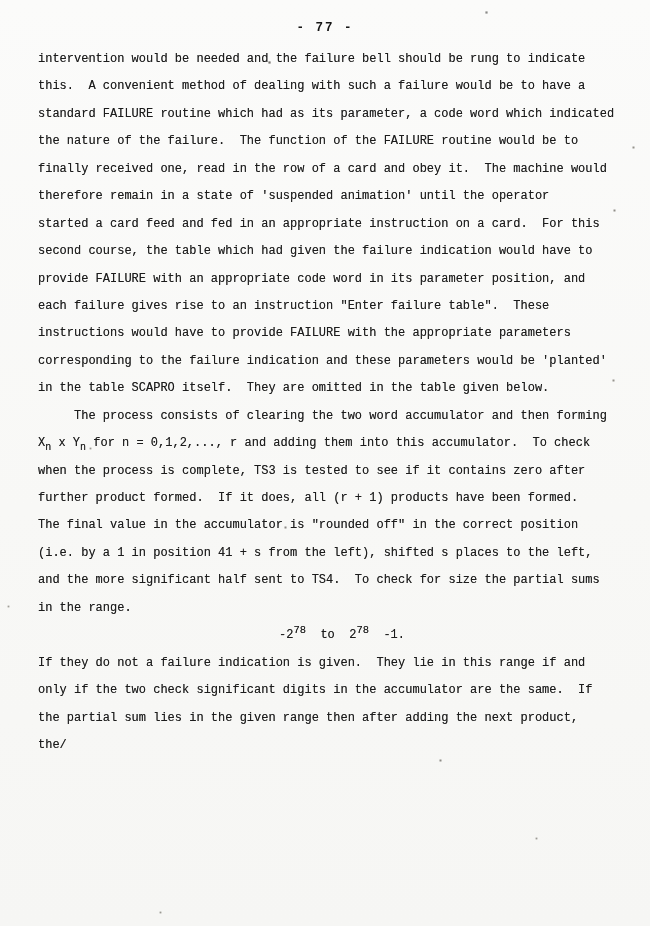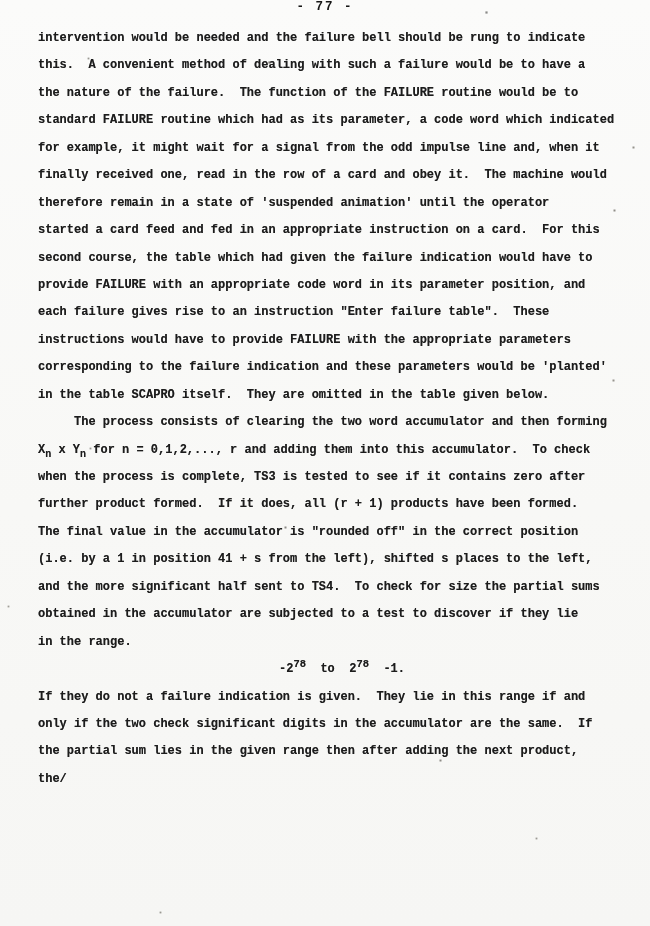--- a/index.html
+++ b/index.html
@@ -9,30 +9,31 @@
     font-family: "Liberation Mono", "DejaVu Sans Mono", monospace;
   }
   .page {
     position: relative;
     width: 650px; height: 926px;
     overflow: hidden;
     background: linear-gradient(180deg, #fbfbfa 0%, #f8f8f6 55%, #f6f6f4 100%);
     color: #1b1b1b;
   }
   .page-number {
+    padding-top: 21px;
     text-align: center;
     font-size: 12.5px;
     font-weight: 700;
     letter-spacing: 2px;
     color: #161616;
   }
   .body-text {
     padding: 11px 34px 0 38px;
     font-size: 12px;
-    font-weight: 700;
+    font-weight: 400;
     color: #1c1c1c;
   }
   .ln {
     white-space: pre;
     line-height: 27.45px;
     height: 27.45px;
     text-shadow: 0 0 0.5px rgba(20,20,20,0.55);
   }
   .ln sub {
     font-size: 10px;
@@ -81,43 +82,41 @@
 <body>
 
 <div class="page">
   <div class="specks"></div>
 
   <div class="page-number">- 77 -</div>
 
   <div class="body-text">
     <div class="ln">intervention would be needed and the failure bell should be rung to indicate</div>
     <div class="ln">this.  A convenient method of dealing with such a failure would be to have a</div>
+    <div class="ln">standard FAILURE routine which had as its parameter, a code word which indicated</div>
     <div class="ln">the nature of the failure.  The function of the FAILURE routine would be to</div>
-    <div class="ln">standard FAILURE routine which had as its parameter, a code word which indicated</div>
-    <div class="ln">for example, it might wait for a signal from the odd impulse line and, when it</div>
     <div class="ln">finally received one, read in the row of a card and obey it.  The machine would</div>
     <div class="ln">therefore remain in a state of 'suspended animation' until the operator</div>
     <div class="ln">started a card feed and fed in an appropriate instruction on a card.  For this</div>
     <div class="ln">second course, the table which had given the failure indication would have to</div>
     <div class="ln">provide FAILURE with an appropriate code word in its parameter position, and</div>
     <div class="ln">each failure gives rise to an instruction "Enter failure table".  These</div>
     <div class="ln">instructions would have to provide FAILURE with the appropriate parameters</div>
     <div class="ln">corresponding to the failure indication and these parameters would be 'planted'</div>
     <div class="ln">in the table SCAPRO itself.  They are omitted in the table given below.</div>
 
     <div class="ln">     The process consists of clearing the two word accumulator and then forming</div>
 
     <div class="ln"><span>X</span><sub>n</sub><span> x Y</span><sub>n</sub><span> for n = 0,1,2,..., r and adding them into this accumulator.  To check</span></div>
 
     <div class="ln">when the process is complete, TS3 is tested to see if it contains zero after</div>
     <div class="ln">further product formed.  If it does, all (r + 1) products have been formed.</div>
     <div class="ln">The final value in the accumulator is "rounded off" in the correct position</div>
     <div class="ln">(i.e. by a 1 in position 41 + s from the left), shifted s places to the left,</div>
     <div class="ln">and the more significant half sent to TS4.  To check for size the partial sums</div>
-    <div class="ln">obtained in the accumulator are subjected to a test to discover if they lie</div>
     <div class="ln">in the range.</div>
 
     <div class="ln formula"><span>-2</span><sup>78</sup><span>  to  2</span><sup>78</sup><span>  -1.</span></div>
 
     <div class="ln">If they do not a failure indication is given.  They lie in this range if and</div>
     <div class="ln">only if the two check significant digits in the accumulator are the same.  If</div>
     <div class="ln">the partial sum lies in the given range then after adding the next product,</div>
 
     <div class="ln continuation">the/</div>
   </div>

